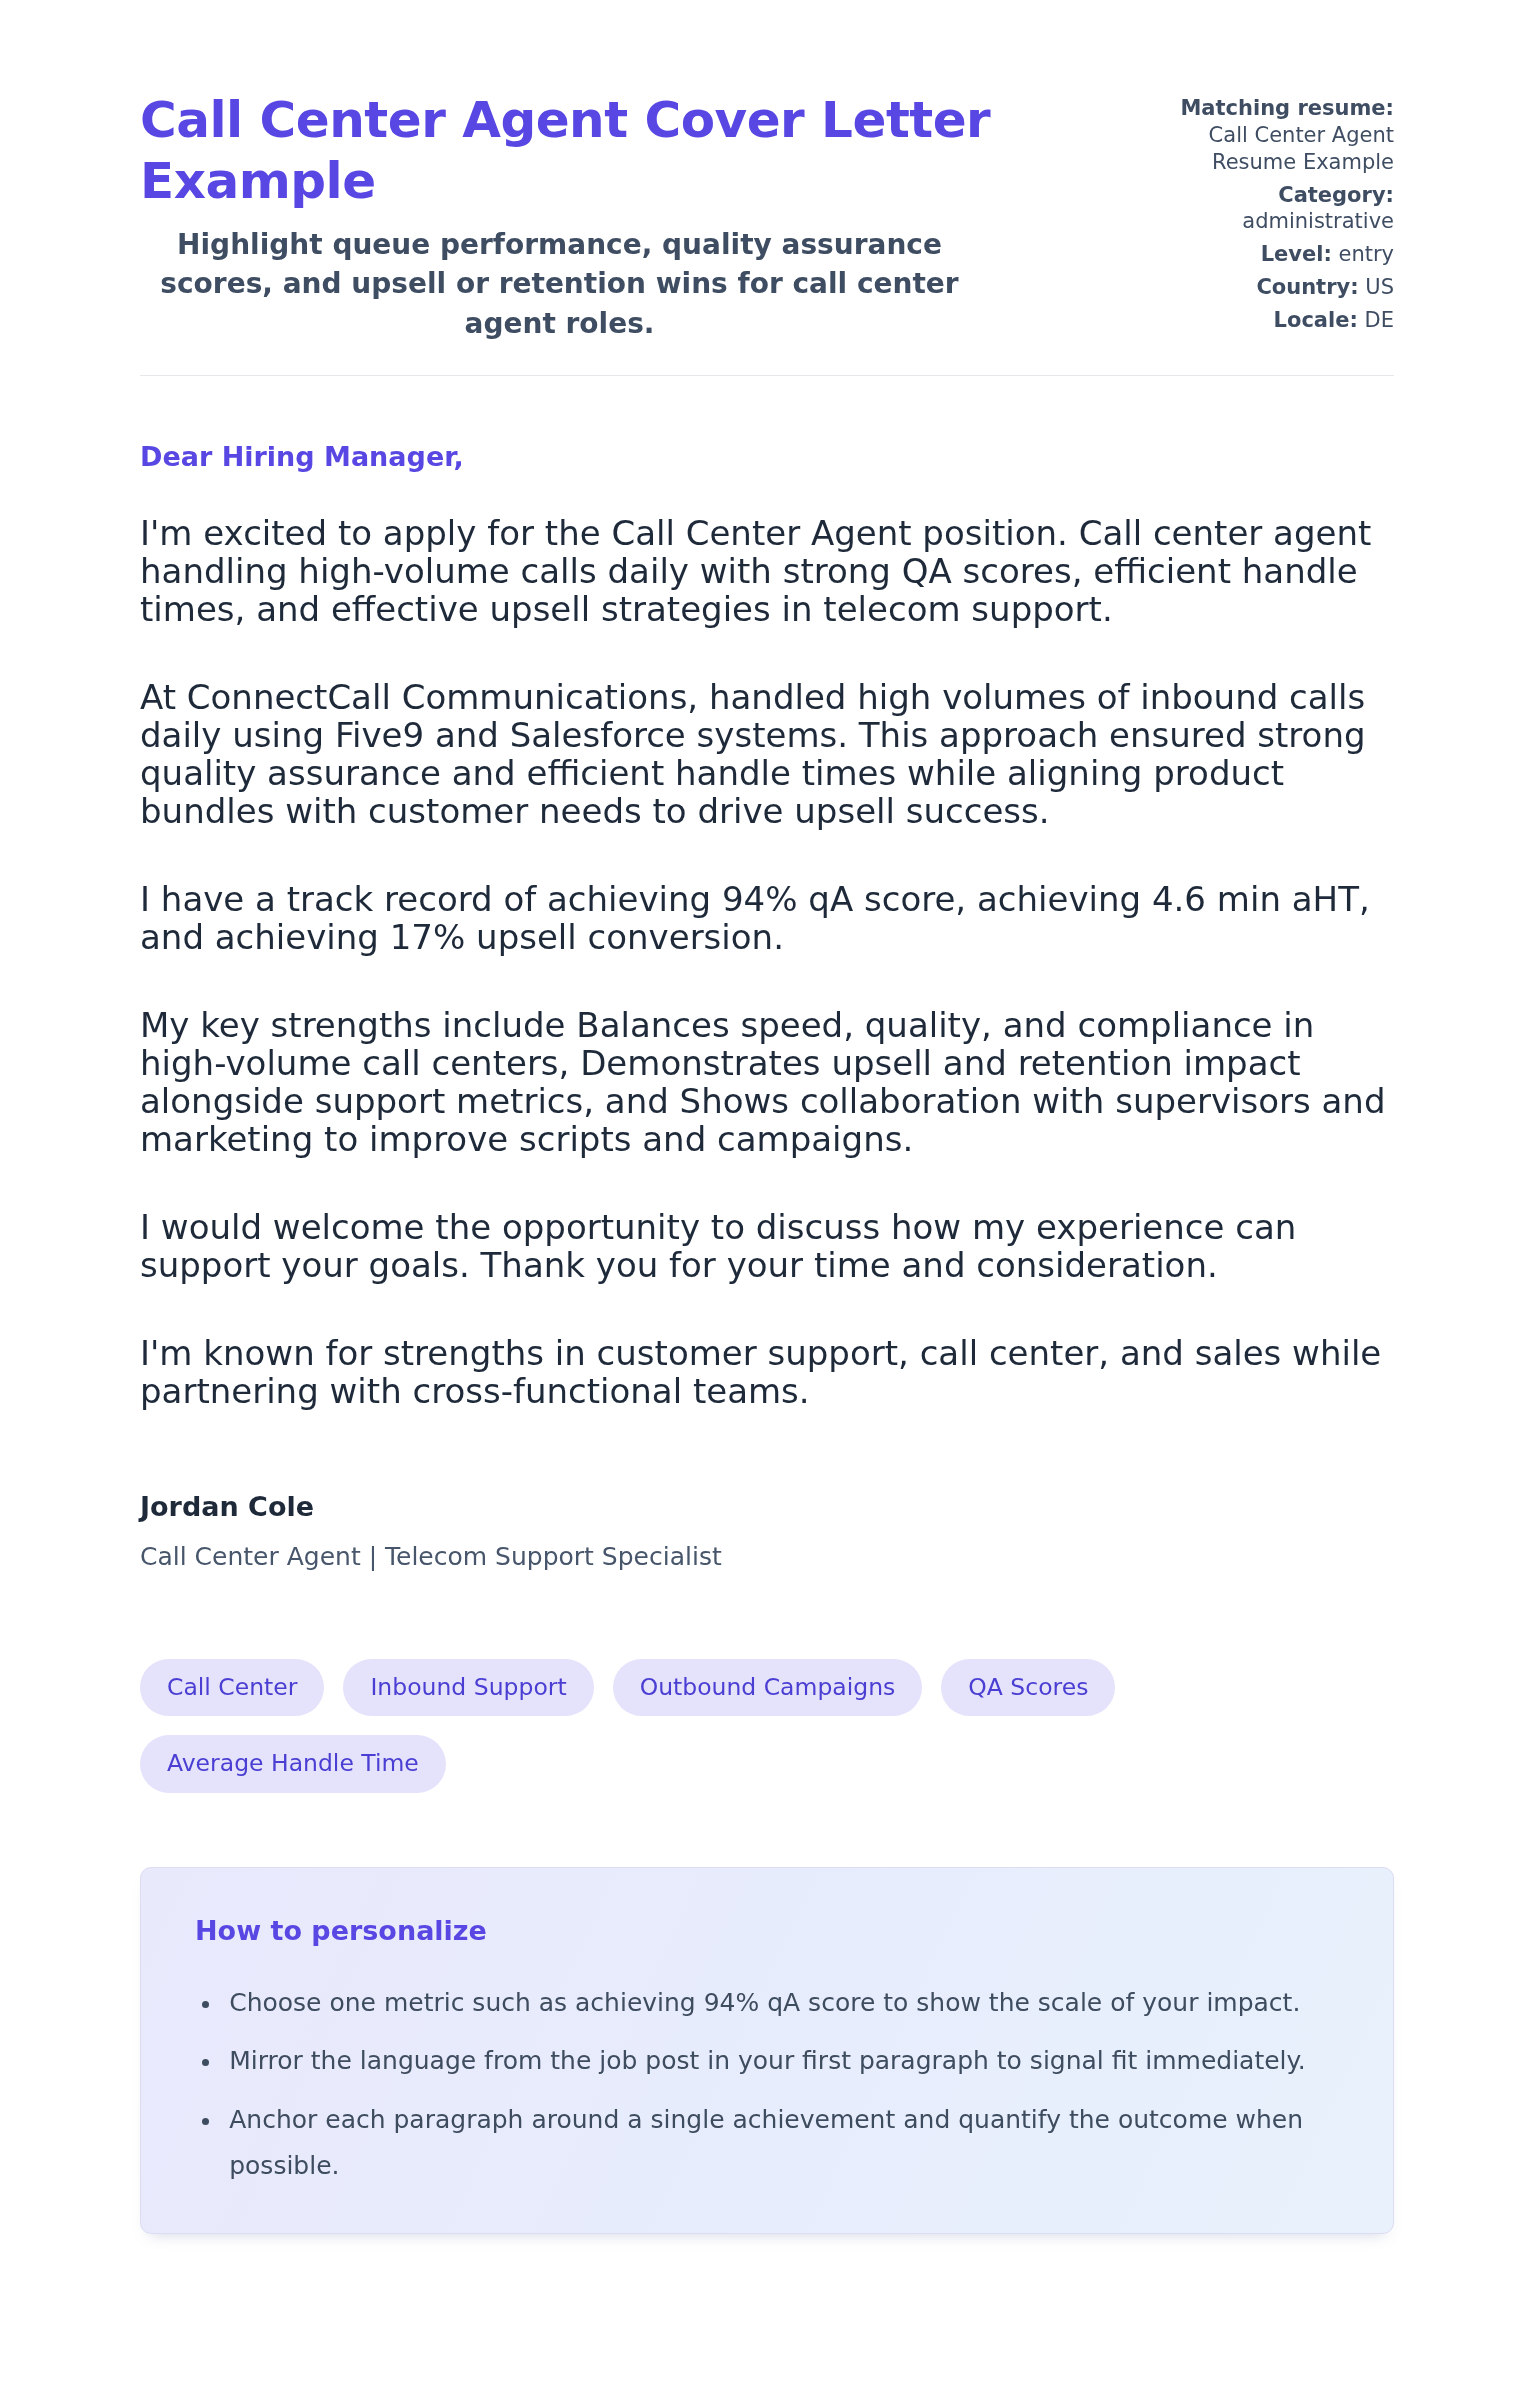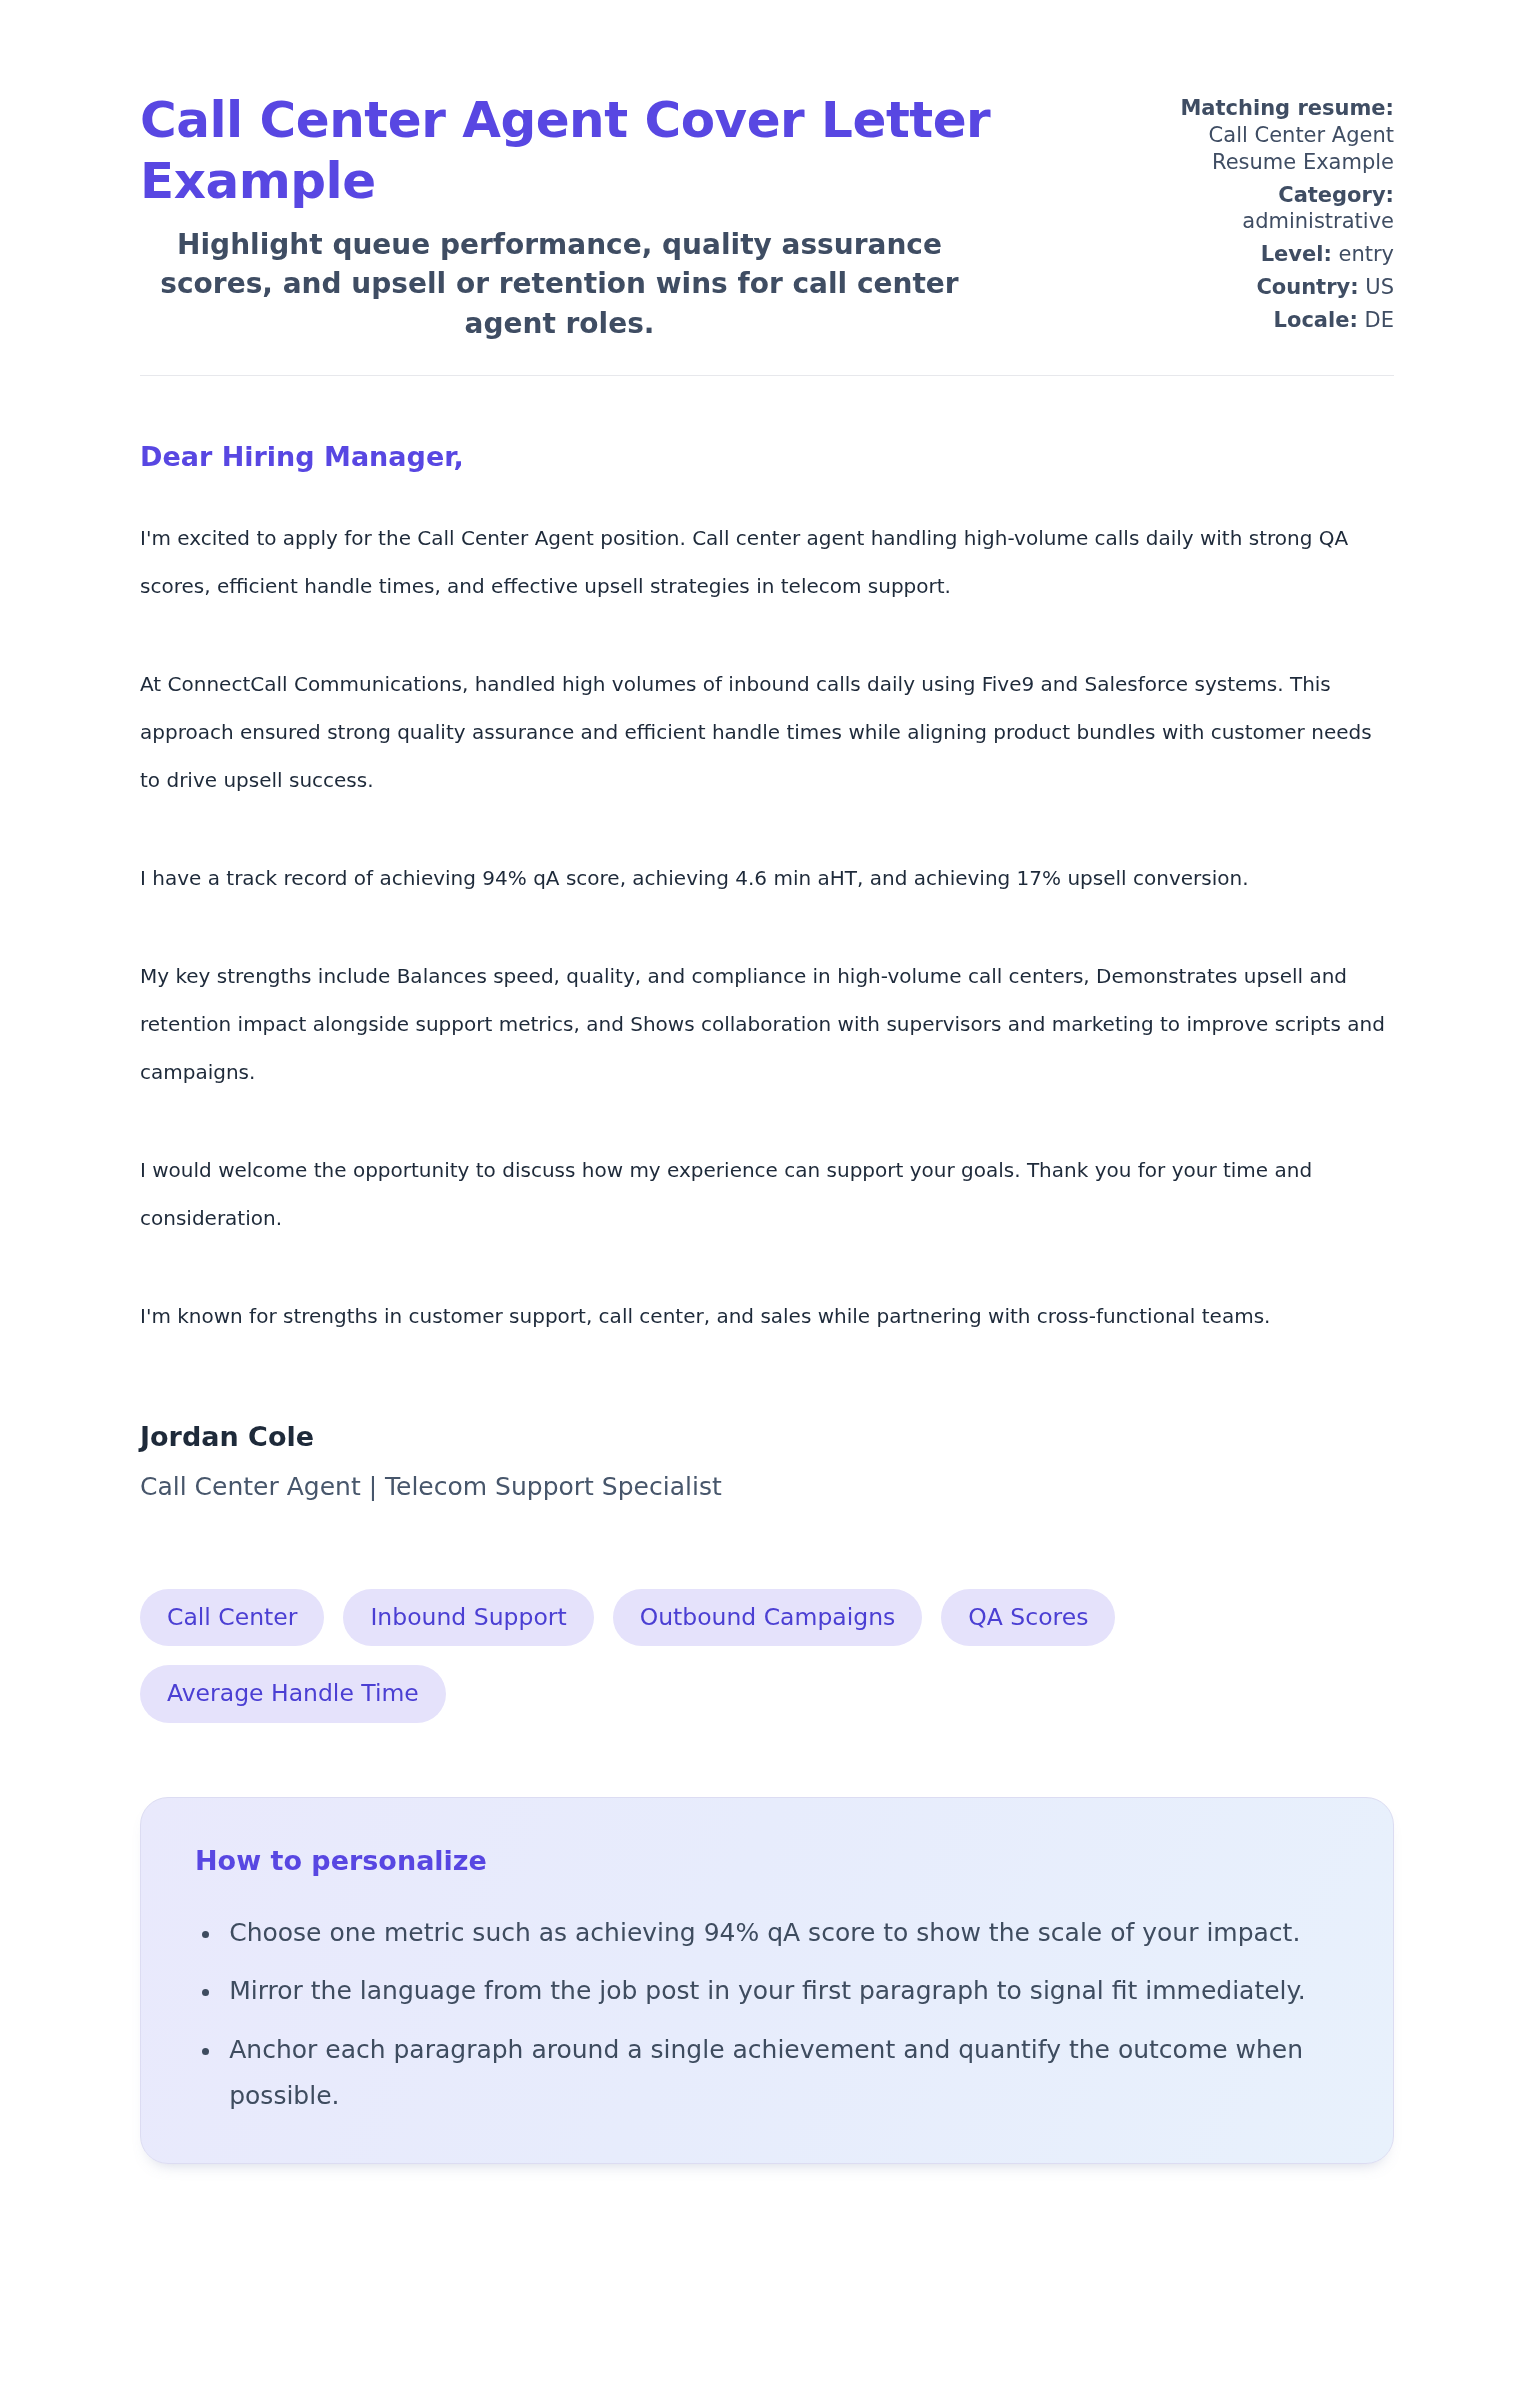--- a/index.html
+++ b/index.html
@@ -66,22 +66,22 @@
     margin: 31px 0 0 0;
   }
   .salutation {
     margin-top: 65px;
     font-size: 27px;
     font-weight: bold;
     color: var(--accent);
     margin-bottom: 42px;
   }
   .para {
-    font-size: 20px;
-    line-height: 48px;
+    font-size: 34px;
+    line-height: 38px;
     color: var(--body-text);
     margin: 17px 0 50px 0;
     max-width: 1254px;
   }
   .sig-name {
     margin-top: 81px;
     font-size: 27px;
     font-weight: bold;
     color: var(--body-text);
   }
@@ -100,21 +100,21 @@
     background: var(--pill-bg);
     color: var(--pill-text);
     font-size: 23.5px;
     line-height: 1;
     padding: 17px 27px;
     border-radius: 901px;
     white-space: nowrap;
   }
   .tip-box {
     margin-top: 74px;
-    border-radius: 28px;
+    border-radius: 11px;
     padding: 47px 54px 31px 38px;
     background: linear-gradient(115deg, var(--tip-grad-start) 0%, #e7ecfc 45%, var(--tip-grad-end) 100%);
     border: 0.9px solid #dcdcf2;
     box-shadow: 0 9px 16px -10.8px rgba(100, 116, 160, 0.35);
   }
   .tip-title {
     margin: 0 0 34px 0;
     padding-left: 16px;
     font-size: 27px;
     font-weight: bold;

